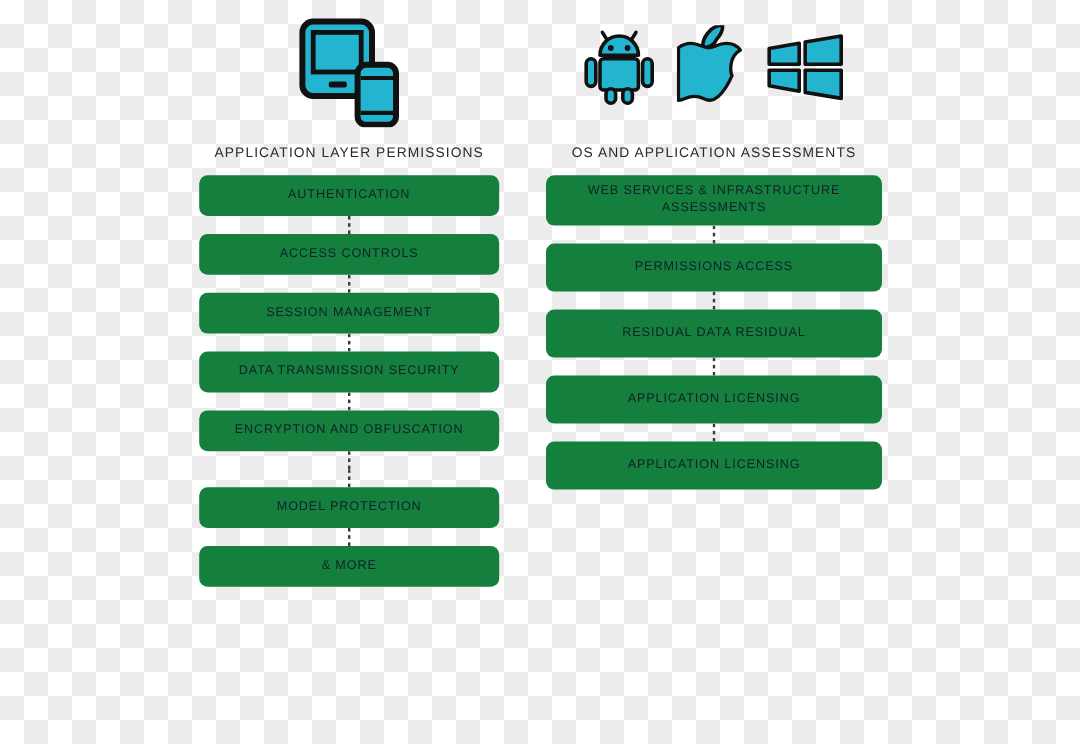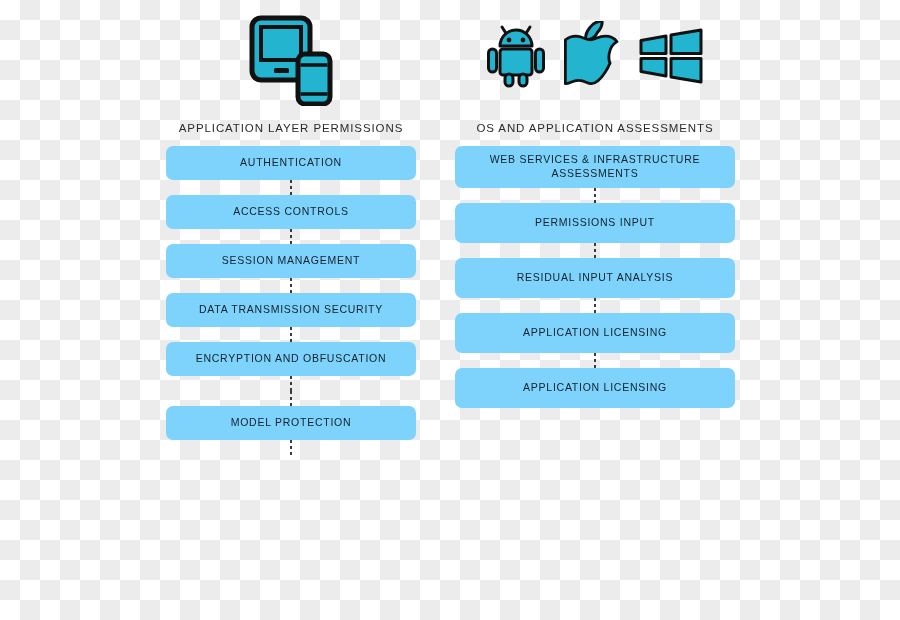--- a/index.html
+++ b/index.html
@@ -38,21 +38,21 @@
     color:#2b2b2b;
     white-space:nowrap;
     height:36px;
     line-height:36px;
   }
 
   
   .chain{display:flex;flex-direction:column;align-items:center;}
   .node{
     width:100%;
-    background:#7dd3fc;
+    background:#15803d;
     border-radius:7px;
     color:#11202b;
     font-size:10.5px;
     letter-spacing:.75px;
     text-align:center;
     display:flex;align-items:center;justify-content:center;
     box-sizing:border-box;
     padding:4px 10px;
     line-height:1.3;
   }
@@ -100,20 +100,21 @@
       <div class="connector"></div>
       <div class="node">SESSION MANAGEMENT</div>
       <div class="connector"></div>
       <div class="node">DATA TRANSMISSION SECURITY</div>
       <div class="connector"></div>
       <div class="node">ENCRYPTION AND OBFUSCATION</div>
       <div class="connector"></div>
       <div class="connector"></div>
       <div class="node">MODEL PROTECTION</div>
       <div class="connector"></div>
+      <div class="node">&amp; MORE</div>
     </div>
   </div>
 
   <div class="column" id="col-right">
 
     <div class="icon-row">
 
       <svg class="ic" width="60" height="66" viewBox="0 0 60 66">
         <g stroke="#111111" stroke-width="3" stroke-linecap="round">
           <line x1="16" y1="5" x2="21" y2="13"></line>
@@ -140,23 +141,23 @@
         <path d="M3 32.5 L28 32.5 L28 50 L3 45.5 Z" fill="#23b5cf" stroke="#111111" stroke-width="3" stroke-linejoin="round"></path>
         <path d="M33 32.5 L63 32.5 L63 56 L33 51 Z" fill="#23b5cf" stroke="#111111" stroke-width="3" stroke-linejoin="round"></path>
       </svg>
     </div>
 
     <div class="col-heading">OS AND APPLICATION ASSESSMENTS</div>
 
     <div class="chain">
       <div class="node tall">WEB SERVICES &amp; INFRASTRUCTURE ASSESSMENTS</div>
       <div class="connector"></div>
-      <div class="node">PERMISSIONS INPUT</div>
+      <div class="node">PERMISSIONS ACCESS</div>
       <div class="connector"></div>
-      <div class="node">RESIDUAL INPUT ANALYSIS</div>
+      <div class="node">RESIDUAL DATA RESIDUAL</div>
       <div class="connector"></div>
       <div class="node">APPLICATION LICENSING</div>
       <div class="connector"></div>
       <div class="node">APPLICATION LICENSING</div>
     </div>
   </div>
 
 </div>
 
 </body></html>

